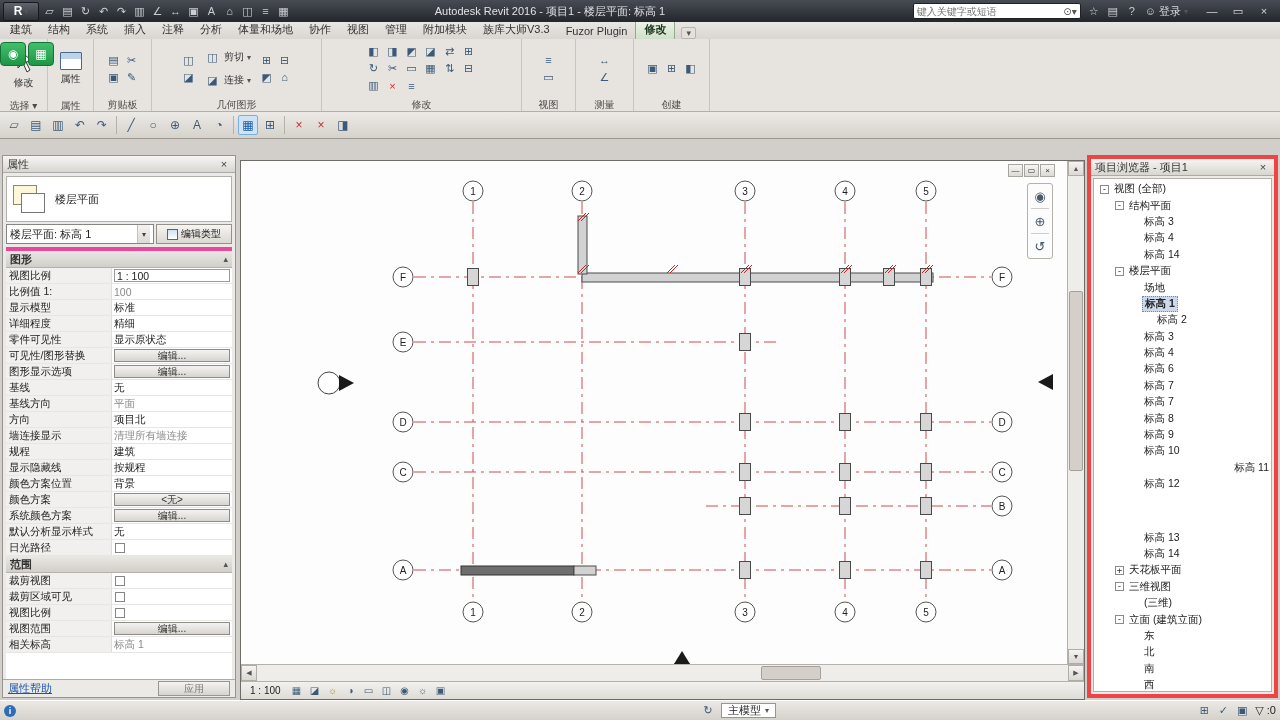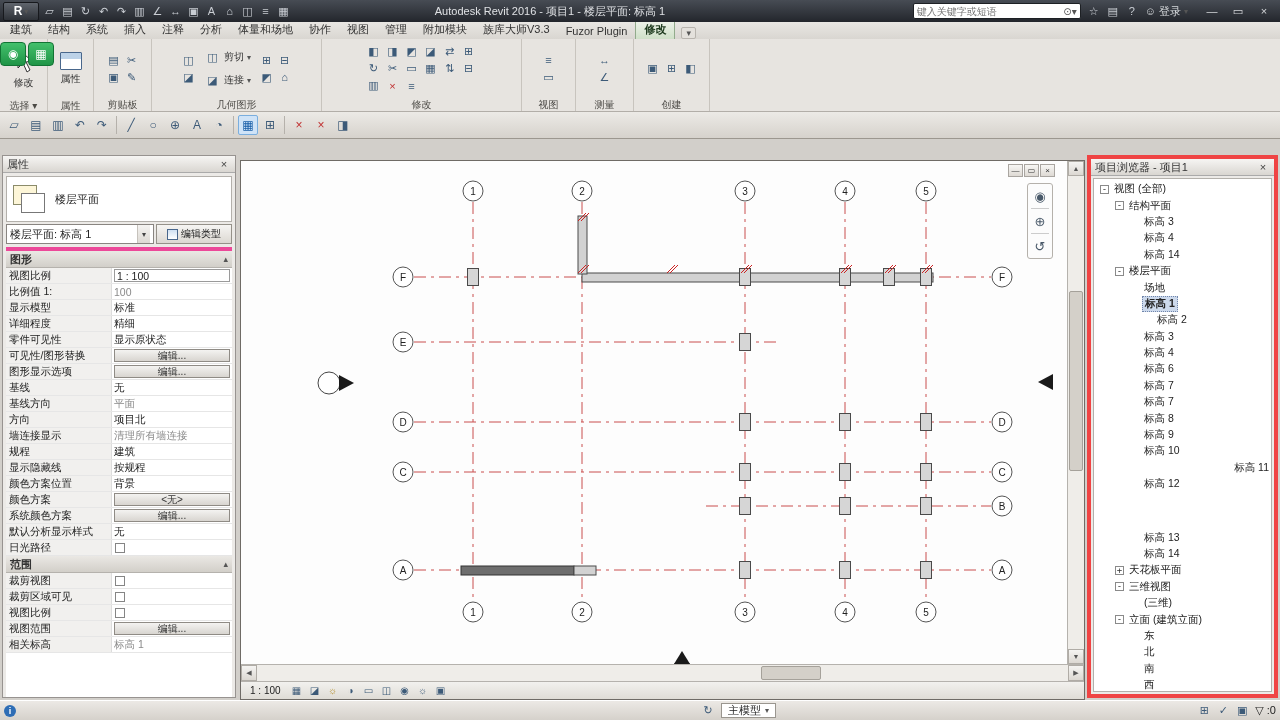--- a/index.html
+++ b/index.html
@@ -453,20 +453,24 @@
           <div class="pl">视图范围</div>
           <div class="pv">
             <span class="btn">编辑...</span>
           </div>
         </div>
         <div class="prow">
           <div class="pl">相关标高</div>
           <div class="pv muted">标高 1</div>
         </div>
       </div>
+    <div class="p-bottom">
+      <span class="help-link">属性帮助</span>
+      <span class="apply-btn">应用</span>
+    </div>
   </div>
 
   <div class="canvas-col">
     <div class="canvas-body">
       <div class="svg-wrap">
         <svg id="dwg" width="828" height="505">
             <line x1="232" y1="41" x2="232" y2="440" stroke="#c94f4f" stroke-width="1" stroke-dasharray="12 5 3 5"></line>
             <circle cx="232" cy="30" r="10" fill="#fff" stroke="#555" stroke-width="1"></circle>
             <text x="232" y="33.5" text-anchor="middle" font-size="10" fill="#222" font-family="Liberation Sans, sans-serif">1</text>
             <circle cx="232" cy="451" r="10" fill="#fff" stroke="#555" stroke-width="1"></circle>

